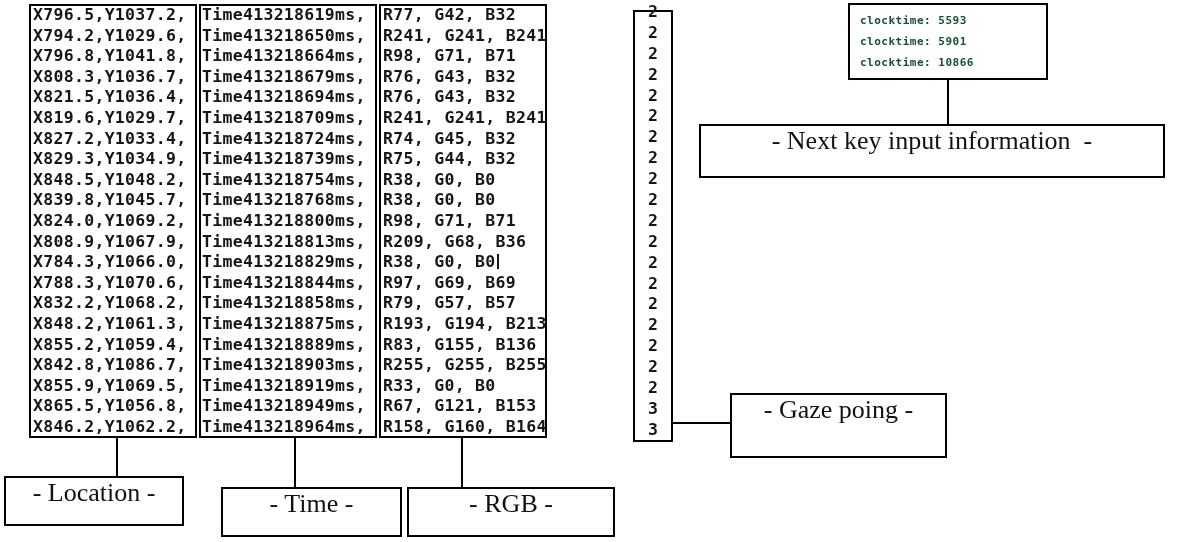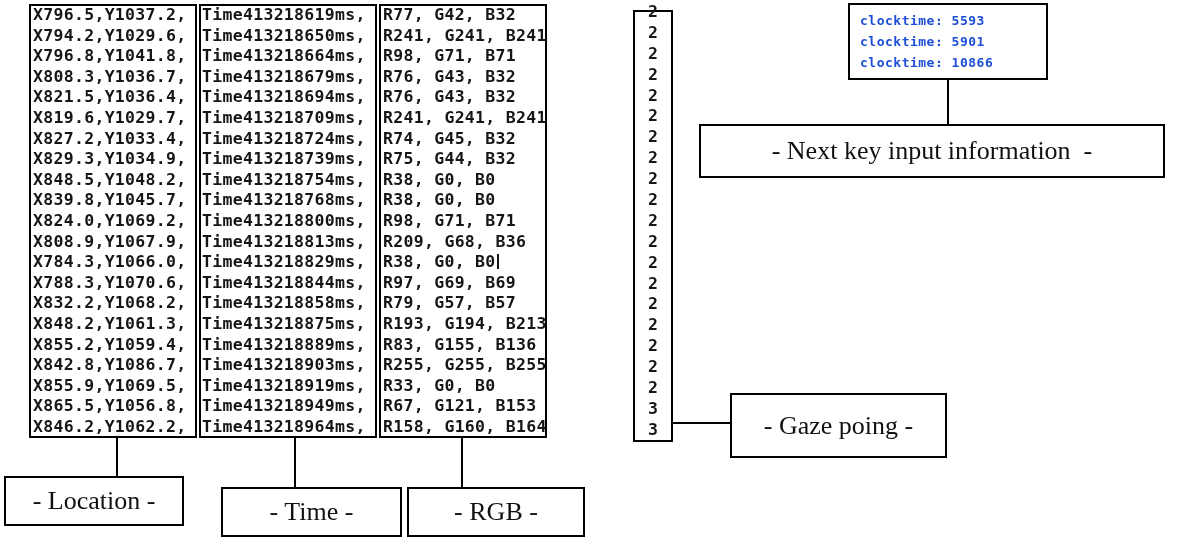--- a/index.html
+++ b/index.html
@@ -38,35 +38,34 @@
     color:#161616;
     font-size:16.5px;
     font-weight:bold;
     line-height:20.9px;
     white-space:pre;
   }
   .gazetext div{height:20.9px;}
   
   .clocktext{
     position:absolute;
-    color:#1d4ed8;
-    font-size:13px;
+    color:#14532d;
+    font-size:11px;
     font-weight:bold;
     letter-spacing:0.5px;
     line-height:21px;
     white-space:pre;
   }
   
   .labelbox{
     position:absolute;
     border:2px solid #000;
     box-sizing:border-box;
     background:#fff;
     display:flex;
-    align-items:center;
     justify-content:center;
     font-family:"Liberation Serif", serif;
     font-size:26px;
     color:#111;
     white-space:pre;
   }
   .vline{position:absolute;width:2px;background:#000;}
   .hline{position:absolute;height:2px;background:#000;}
   .caret{
     display:inline-block;
@@ -100,21 +99,21 @@
   <div class="vline" style="left:461px;top:437px;height:50px;"></div>
   <div class="vline" style="left:947px;top:79px;height:46px;"></div>
   <div class="hline" style="left:672px;top:422px;width:58px;"></div>
 
   <div class="labelbox" style="left:4px;top:476px;width:180px;height:50px;">
     <span>- Location -</span>
   </div>
   <div class="labelbox" style="left:221px;top:487px;width:181px;height:50px;">
     <span>- Time -</span>
   </div>
-  <div class="labelbox" style="left:407px;top:487px;width:178px;height:50px;">
+  <div class="labelbox" style="left:407px;top:487px;width:208px;height:50px;">
     <span>- RGB -</span>
   </div>
   <div class="labelbox" style="left:730px;top:393px;width:217px;height:65px;">
     <span>- Gaze poing -</span>
   </div>
   <div class="labelbox" style="left:699px;top:124px;width:466px;height:54px;">
     <span>- Next key input information  -</span>
   </div>
 
 </div>

